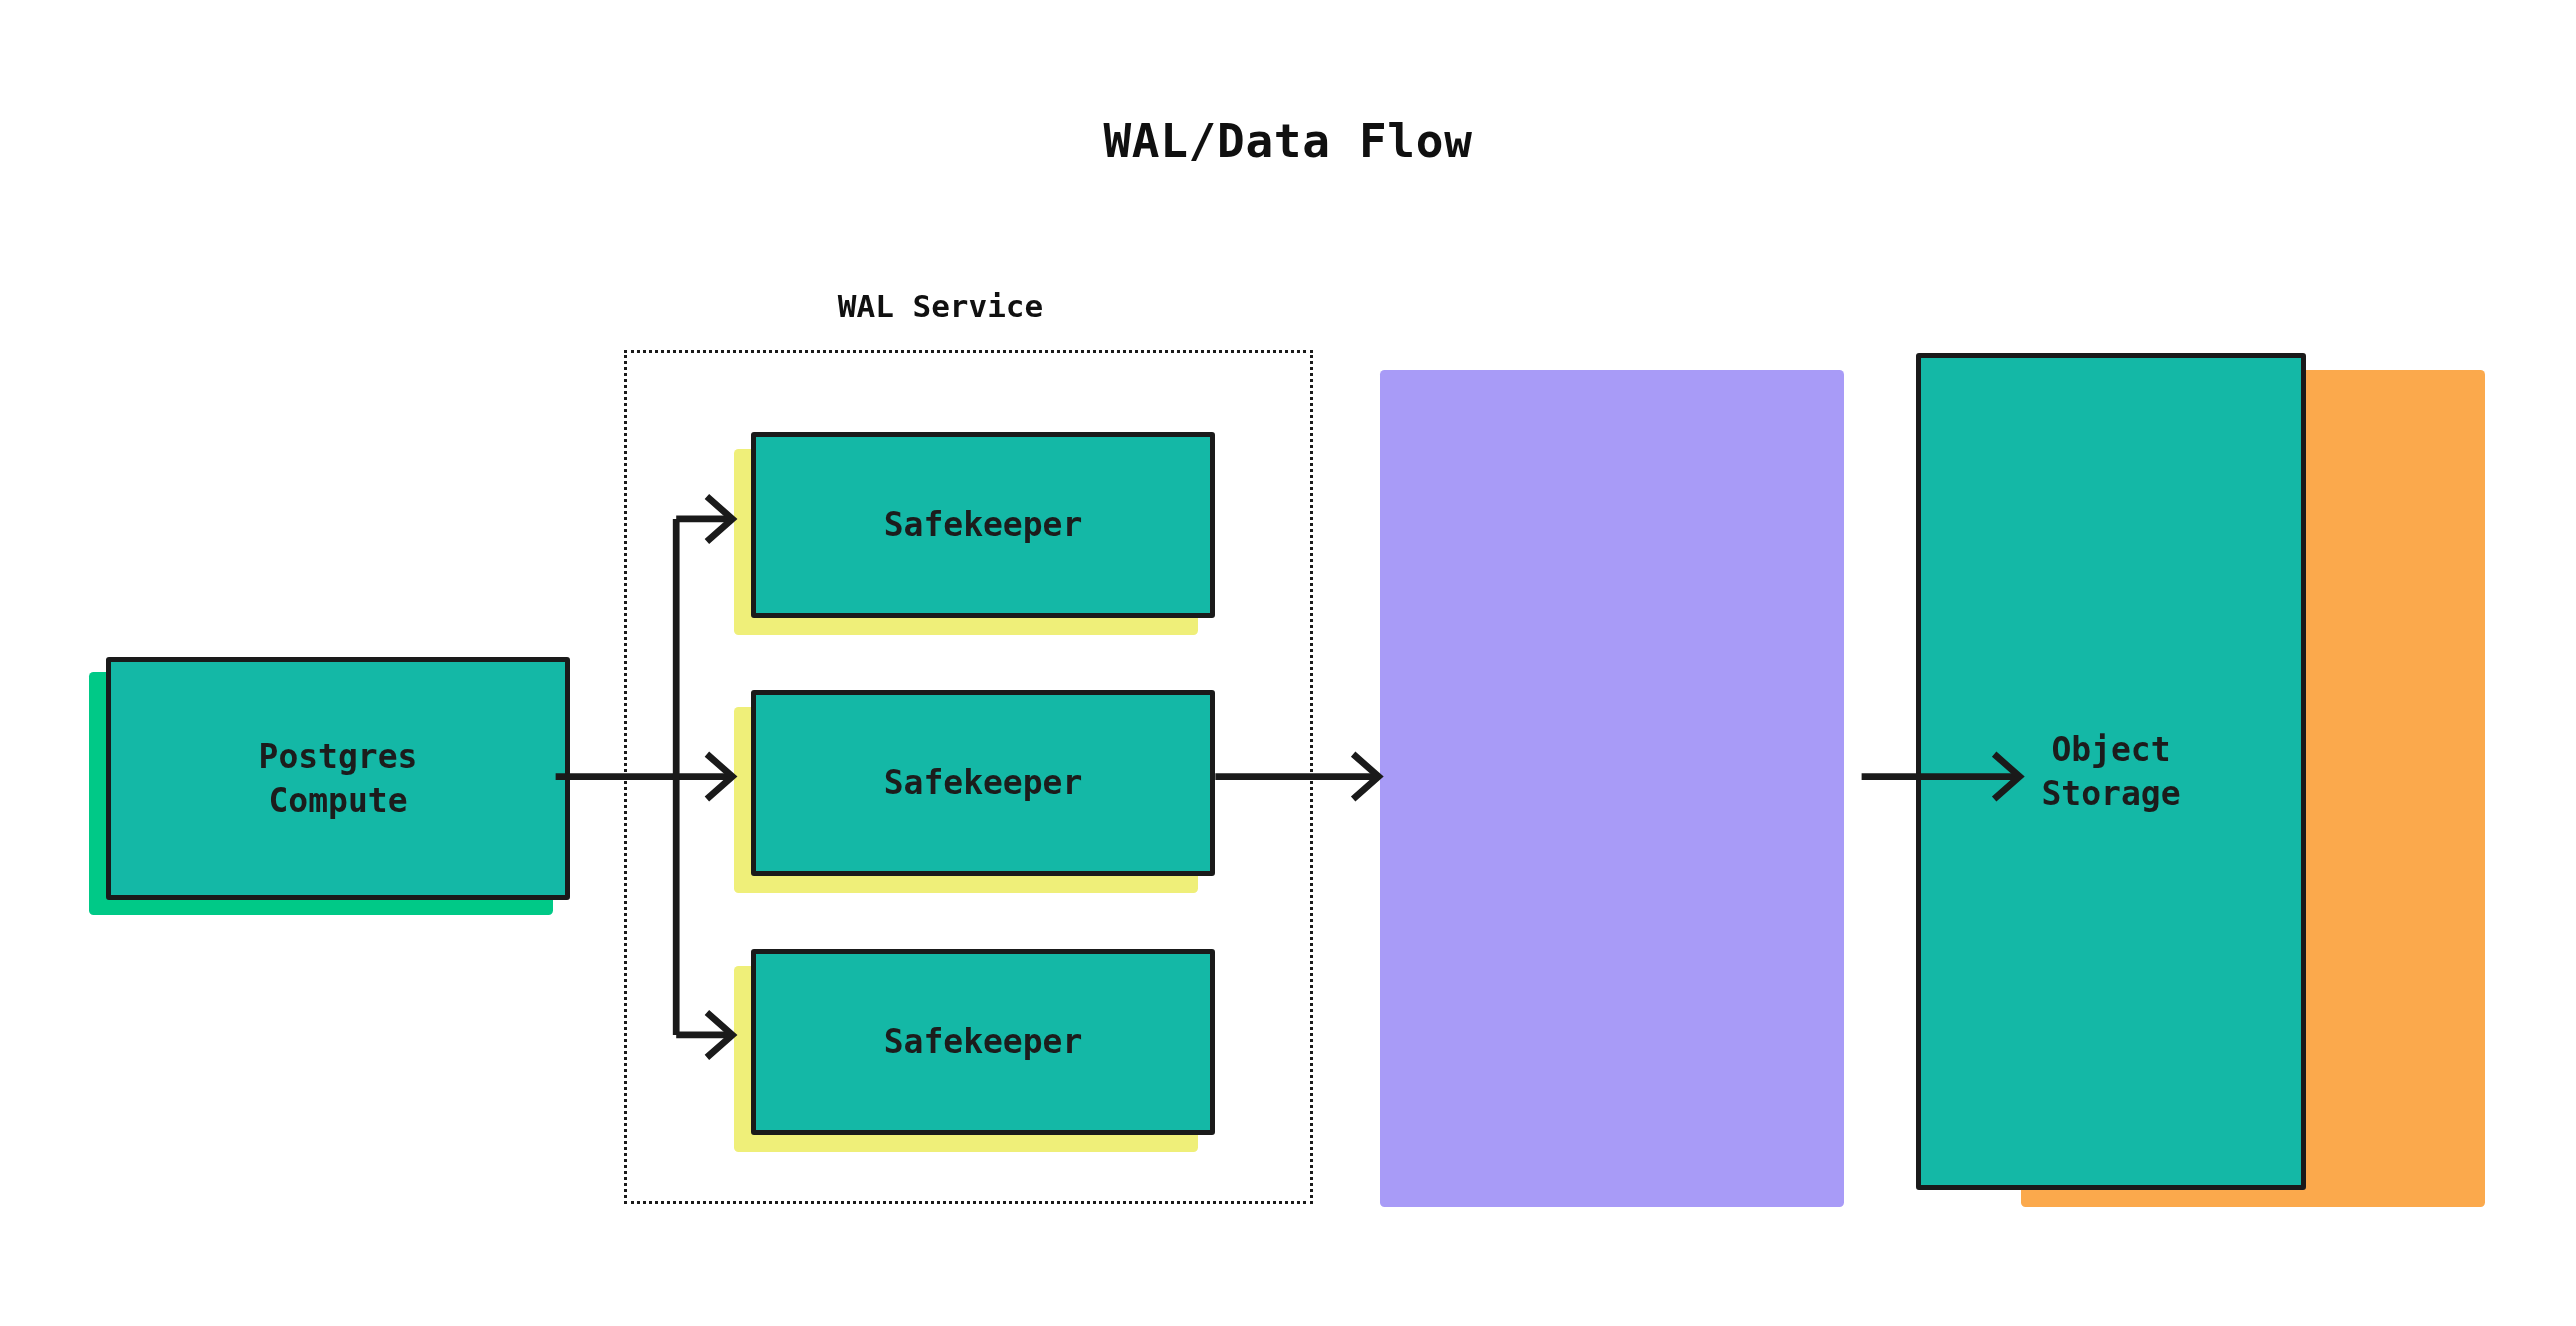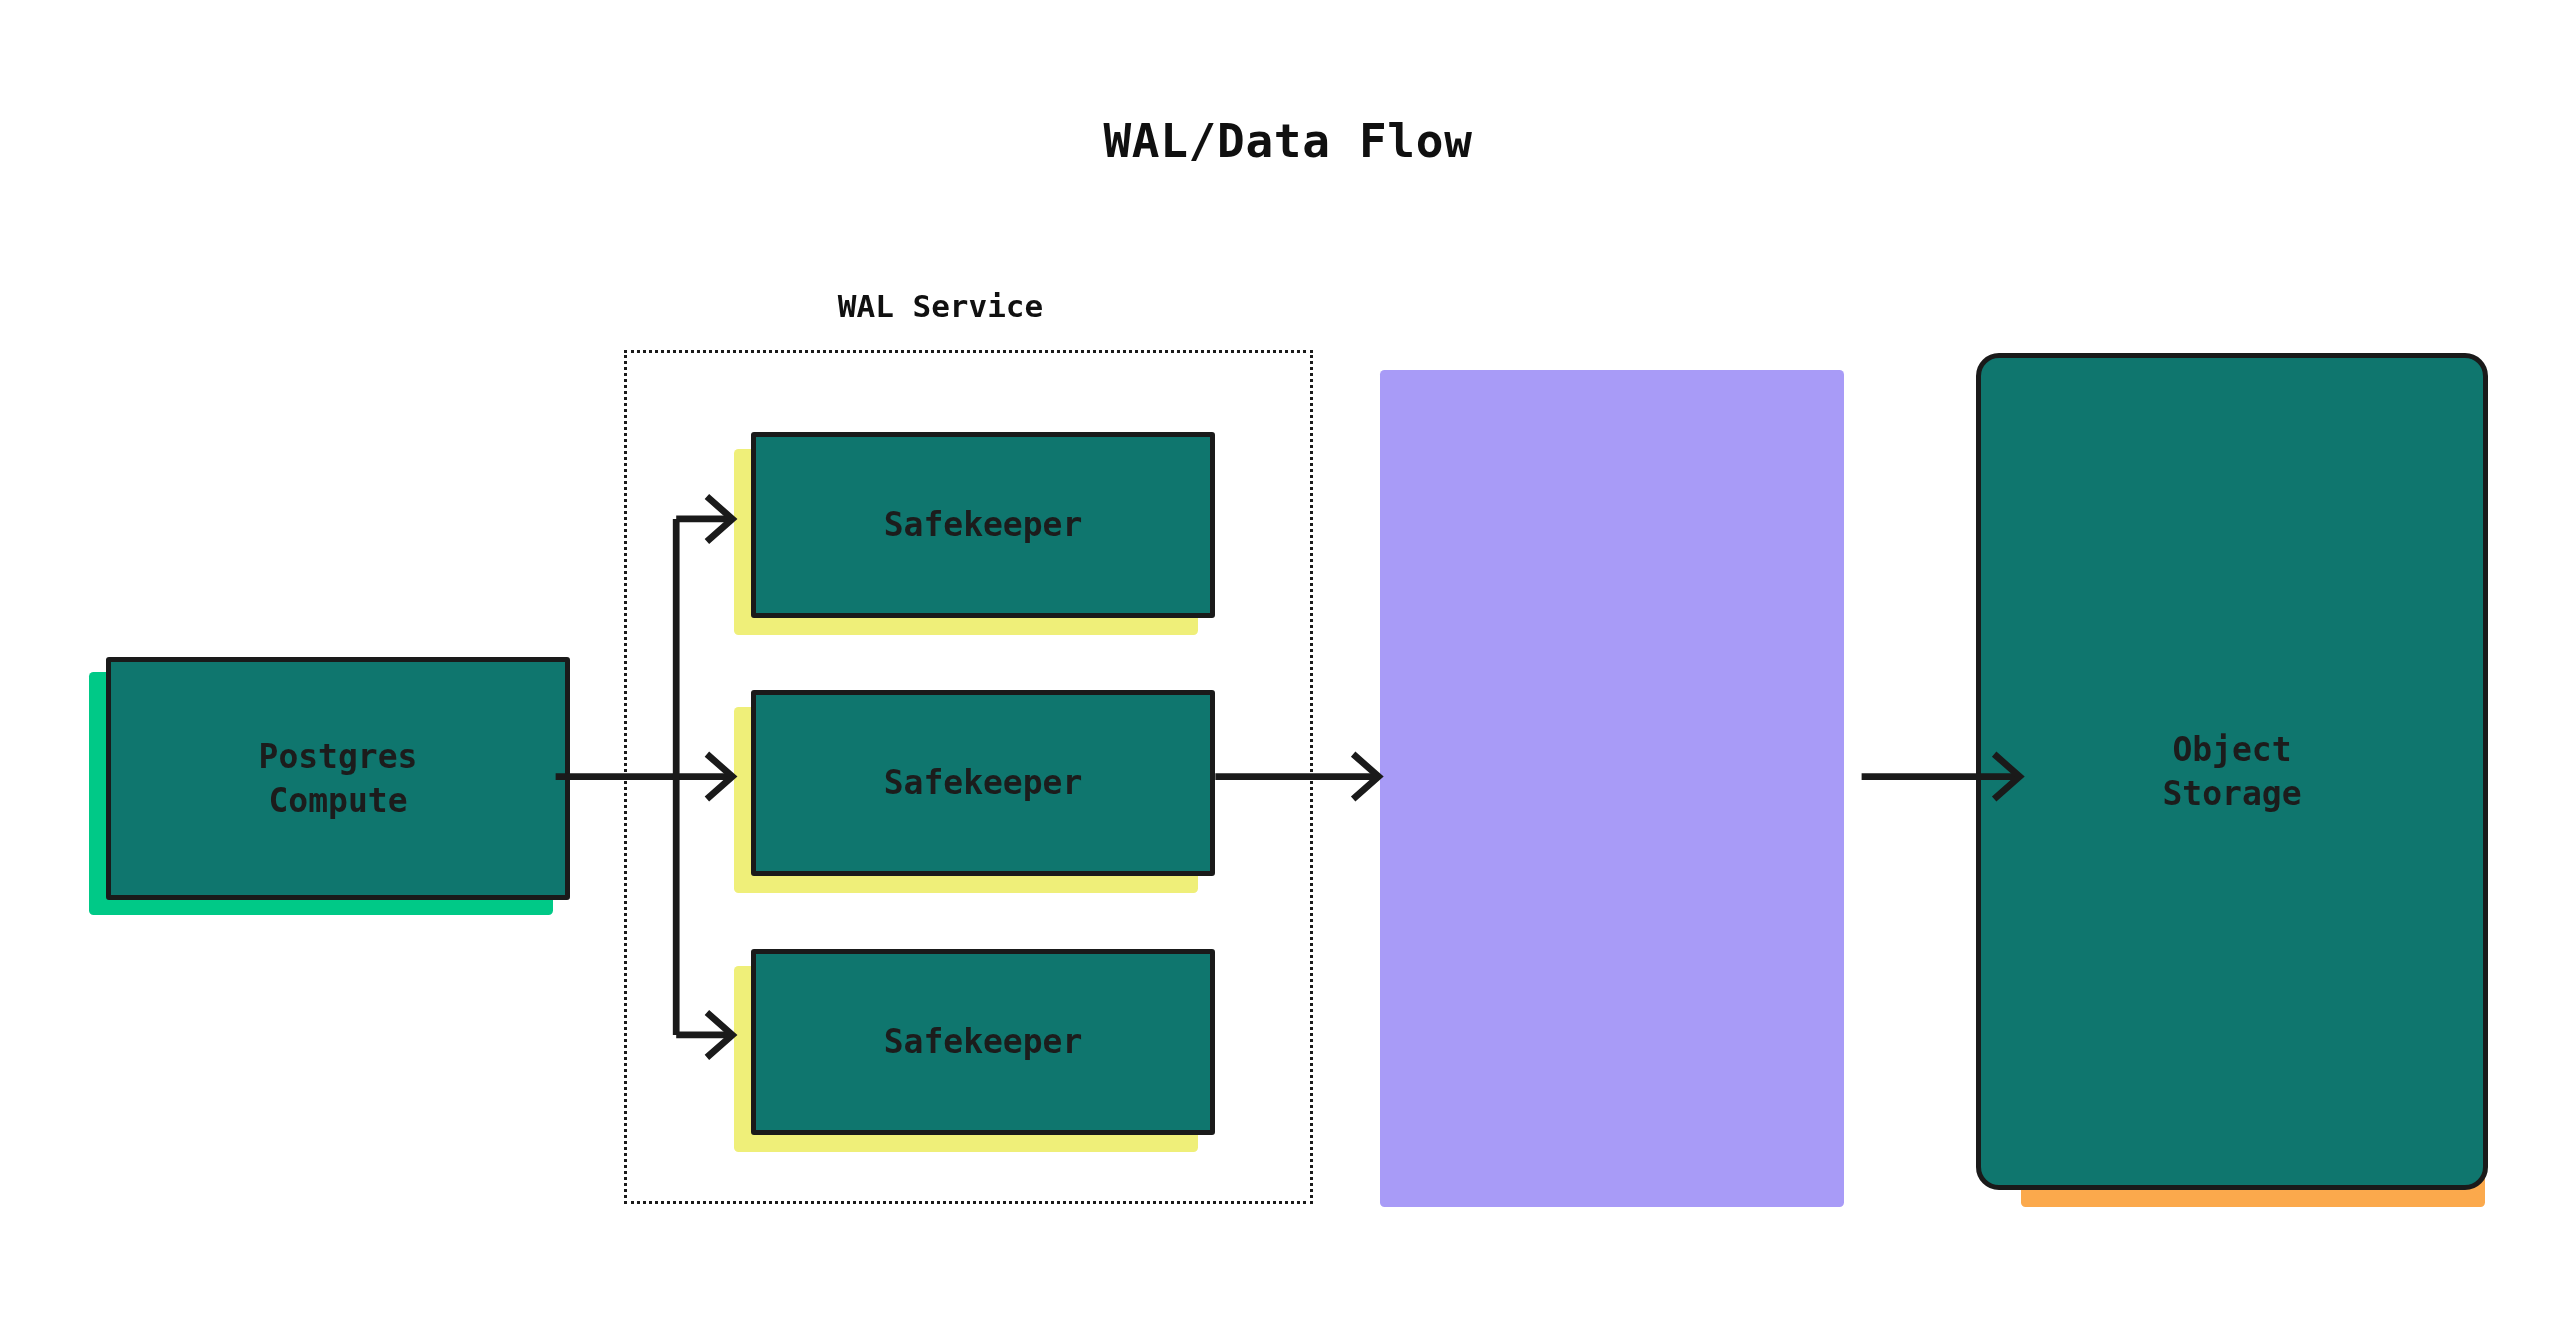--- a/index.html
+++ b/index.html
@@ -34,21 +34,21 @@
     font-weight: bold;
     letter-spacing: 0.7px;
     color: #101010;
     font-family: "DejaVu Sans Mono", "Liberation Mono", monospace;
   }
 
   
   .node {
     position: absolute;
     box-sizing: border-box;
-    background: #0f766e;
+    background: #14b8a6;
     border: 5.2px solid #1a1a1a;
     border-radius: 3px;
     display: flex;
     align-items: center;
     justify-content: center;
     z-index: 3;
   }
   .node-shadow {
     position: absolute;
     border-radius: 4.5px;
@@ -74,21 +74,21 @@
   #sk2-shadow { left: 734px; top: 707px;  width: 464px; height: 186px; }
   #sk2-node   { left: 751px; top: 690px; width: 464px; height: 186px; }
 
   #sk3-shadow { left: 734px; top: 966px; width: 464px; height: 186px; }
   #sk3-node   { left: 751px; top: 949px; width: 464px; height: 186px; }
 
   #pageserver-shadow { left: 1380px; top: 370px; width: 464px; height: 837px; }
   #pageserver-node   { left: 1397px; top: 353px; width: 464px; height: 837px; }
 
   #objectstorage-shadow { left: 2021px; top: 370px; width: 464px; height: 837px; }
-  #objectstorage-node   { left: 1976px; top: 353px; width: 512px; height: 837px; border-radius: 23px; }
+  #objectstorage-node   { left: 1916px; top: 353px; width: 390px; height: 837px; }
 
   
   #wal-service-group {
     position: absolute;
     left: 624px;
     top: 350px;
     width: 689px;
     height: 107px;
     height: 854px;
     box-sizing: border-box;

